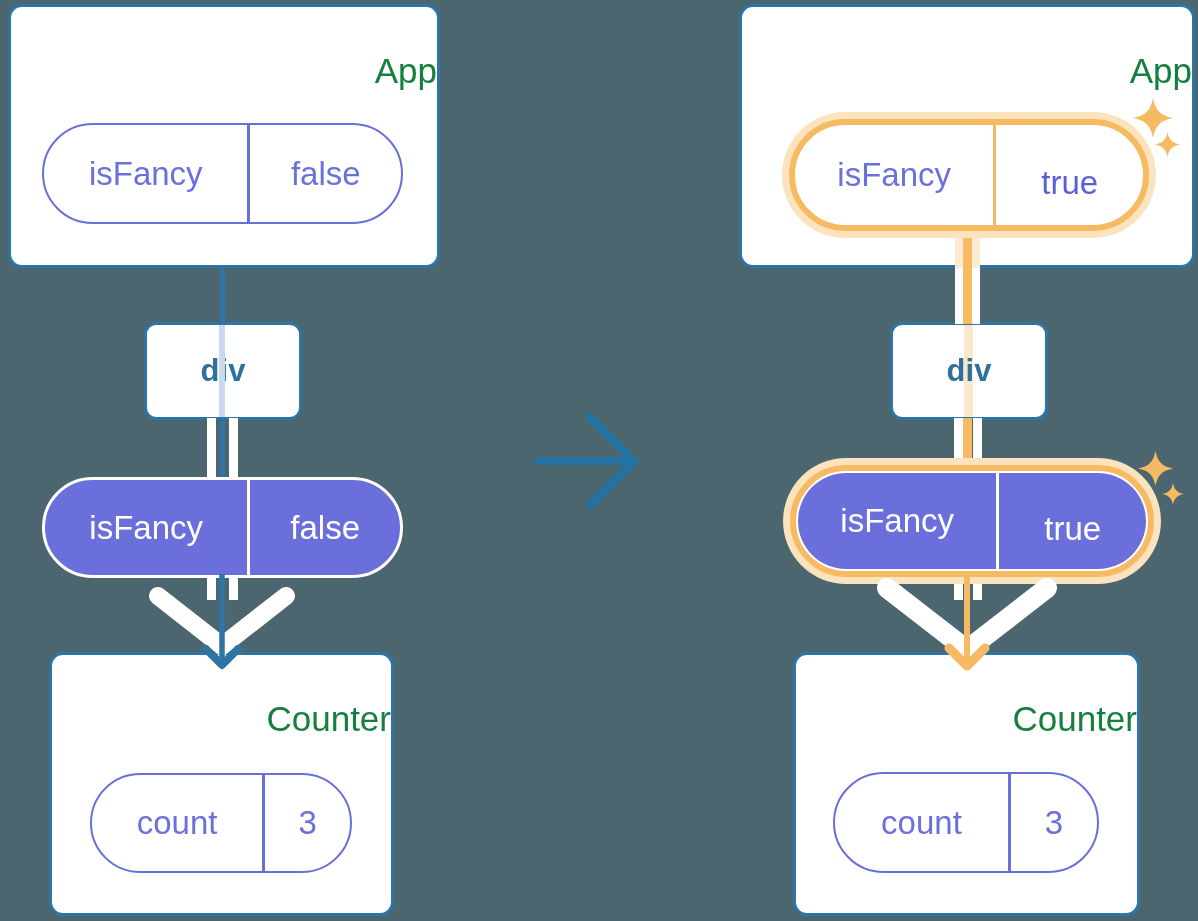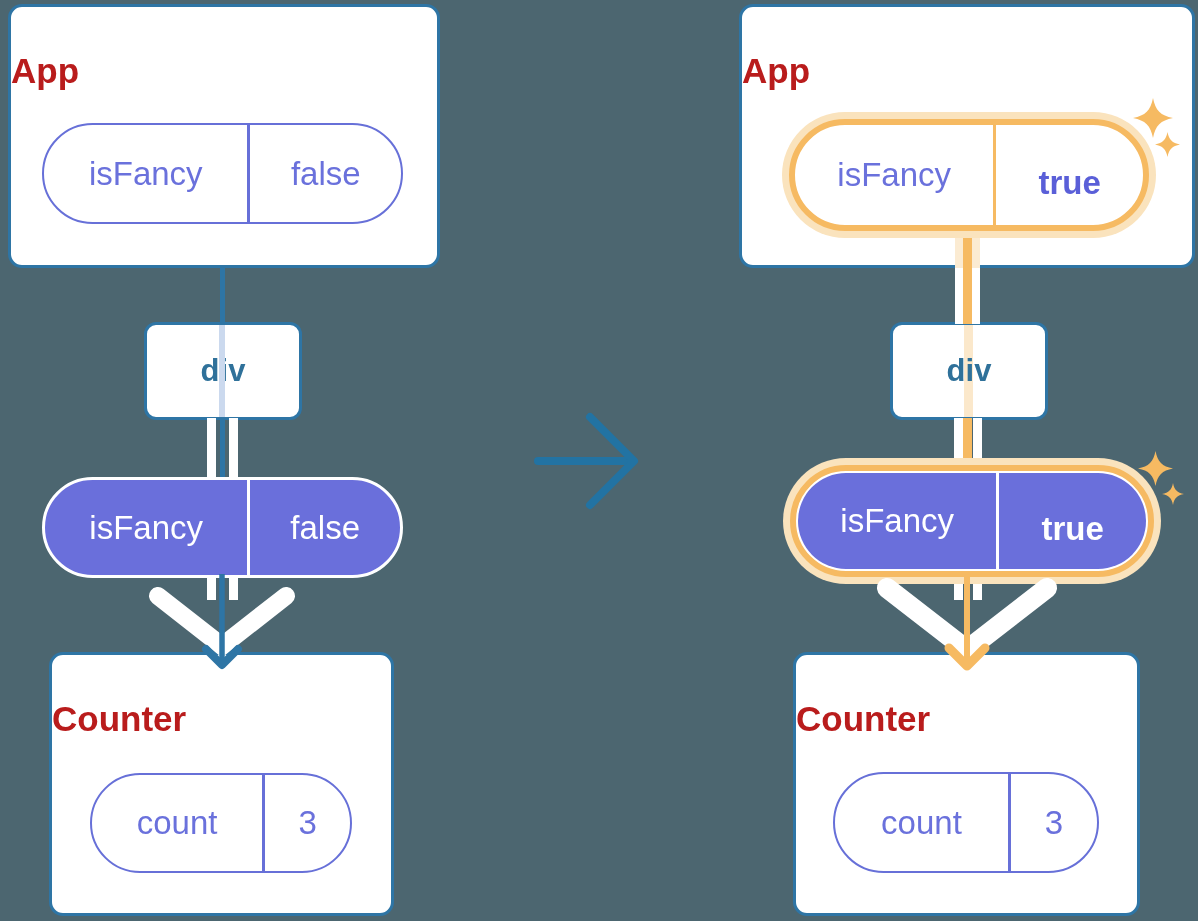--- a/index.html
+++ b/index.html
@@ -8,40 +8,40 @@
     background:#4C6670;
     font-family:"Liberation Sans","DejaVu Sans",sans-serif;
     -webkit-font-smoothing:antialiased;
   }
   
   .card{
     position:absolute;background:#fff;border:3px solid #2E75A5;
     border-radius:14px;box-sizing:border-box;z-index:1;
   }
   .card-title{
-    position:absolute;left:0;right:0;top:44px;text-align:left;
-    font-size:35px;font-weight:700;color:#b91c1c;z-index:3;
+    position:absolute;left:0;right:0;top:44px;text-align:right;
+    font-size:35px;font-weight:400;color:#15803d;z-index:3;
   }
   .node{
     position:absolute;background:#fff;border:3px solid #2E75A5;
     border-radius:12px;box-sizing:border-box;z-index:1;
     display:flex;align-items:center;justify-content:center;
   }
   .node-label{position:relative;z-index:3;font-size:31px;font-weight:600;color:#2F719A;}
   
   .pill{
     position:absolute;box-sizing:border-box;border-radius:60px;z-index:3;
     display:flex;align-items:stretch;overflow:hidden;
   }
   .pill-outline{background:#fff;border:2.5px solid #6770D8;}
   .pill-filled{background:#6A6FDB;border:3px solid #ffffff;}
   .pill-cell{display:flex;align-items:center;justify-content:center;font-size:33px;font-weight:500;}
   .cell-purple{color:#6A71DC;}
   .cell-white{color:#ffffff;}
-  .cell-bold{font-weight:700;margin-top:16px;}
+  .cell-bold{font-weight:400;margin-top:16px;}
   .cell-bold.cell-purple{color:#5A5FD8;}
   .pill-divider{width:3px;flex:0 0 3px;}
   .div-purple{background:#6770D8;}
   .div-white{background:#ffffff;}
   .div-orange{background:#F6BA62;}
   
   .hl-wrap{
     position:absolute;box-sizing:border-box;border-radius:62px;z-index:3;
     background:#fff;border:6px solid #F6BA62;
     box-shadow:0 0 0 7px #FAE3BD;

